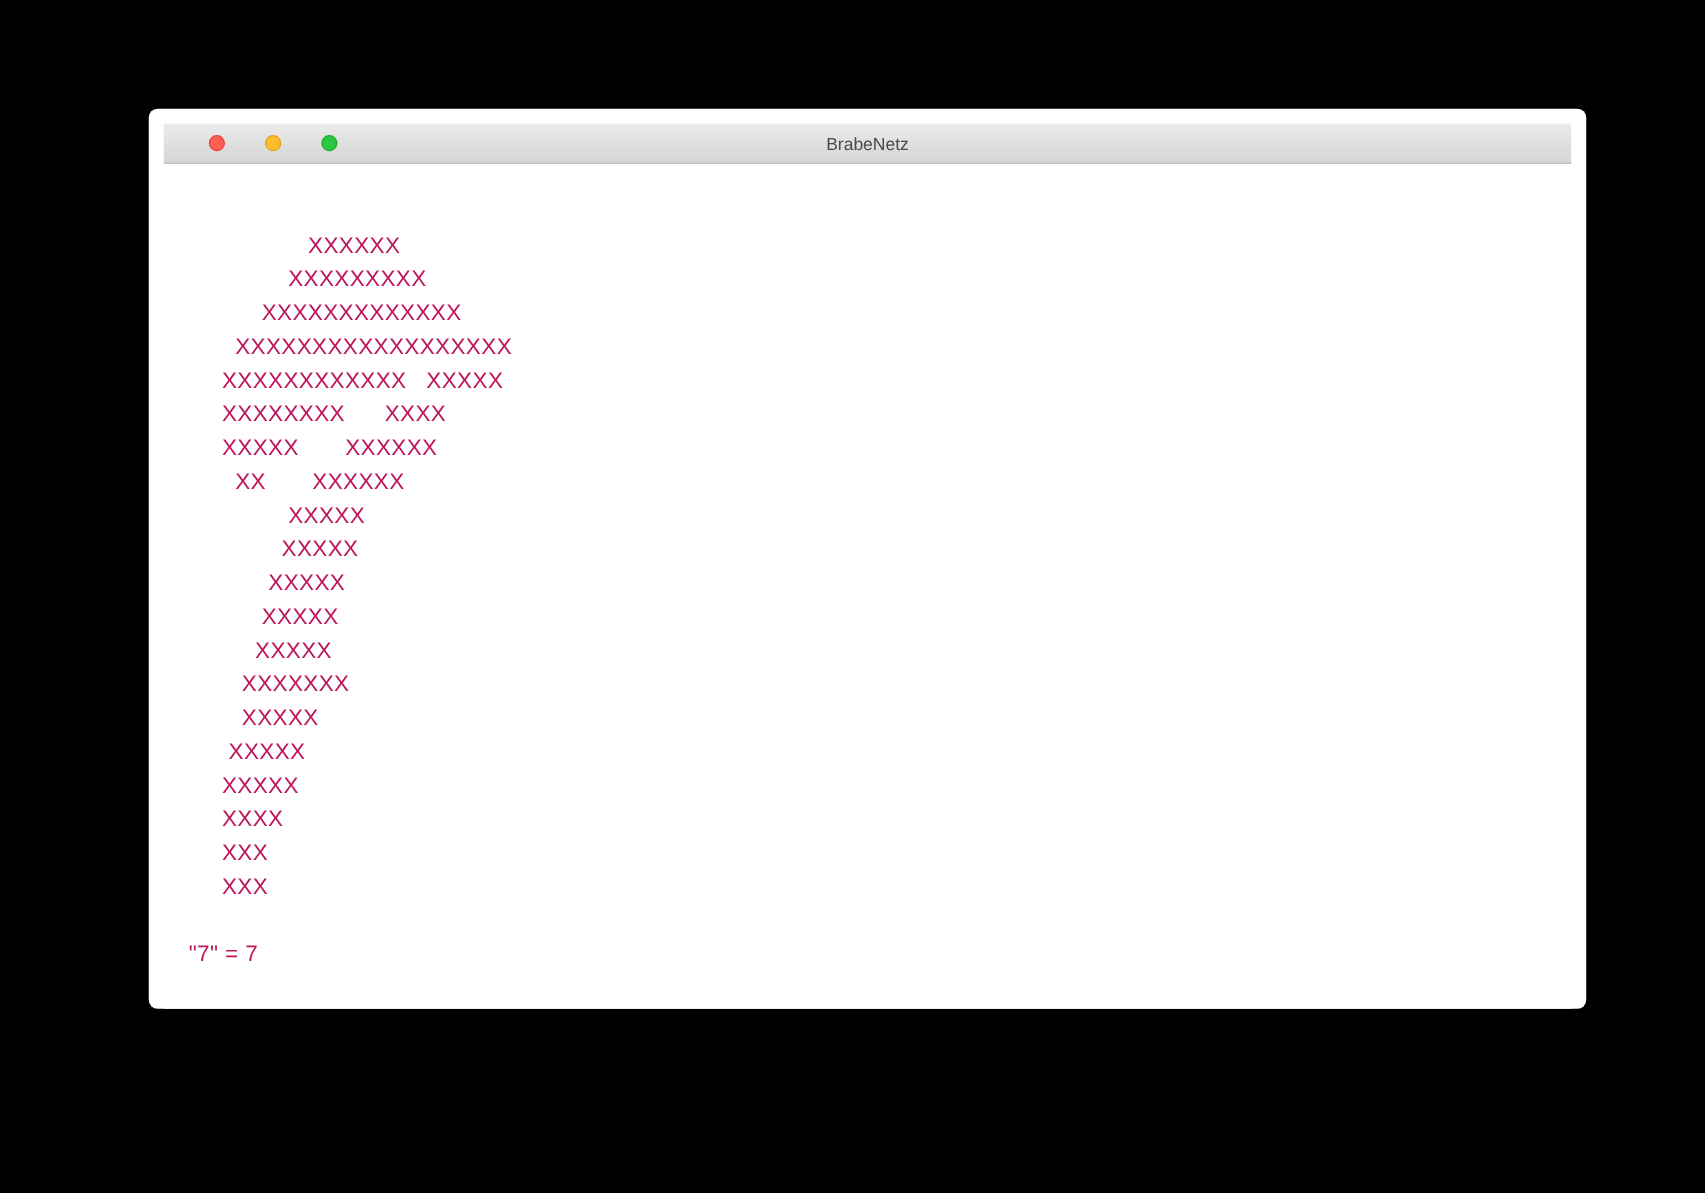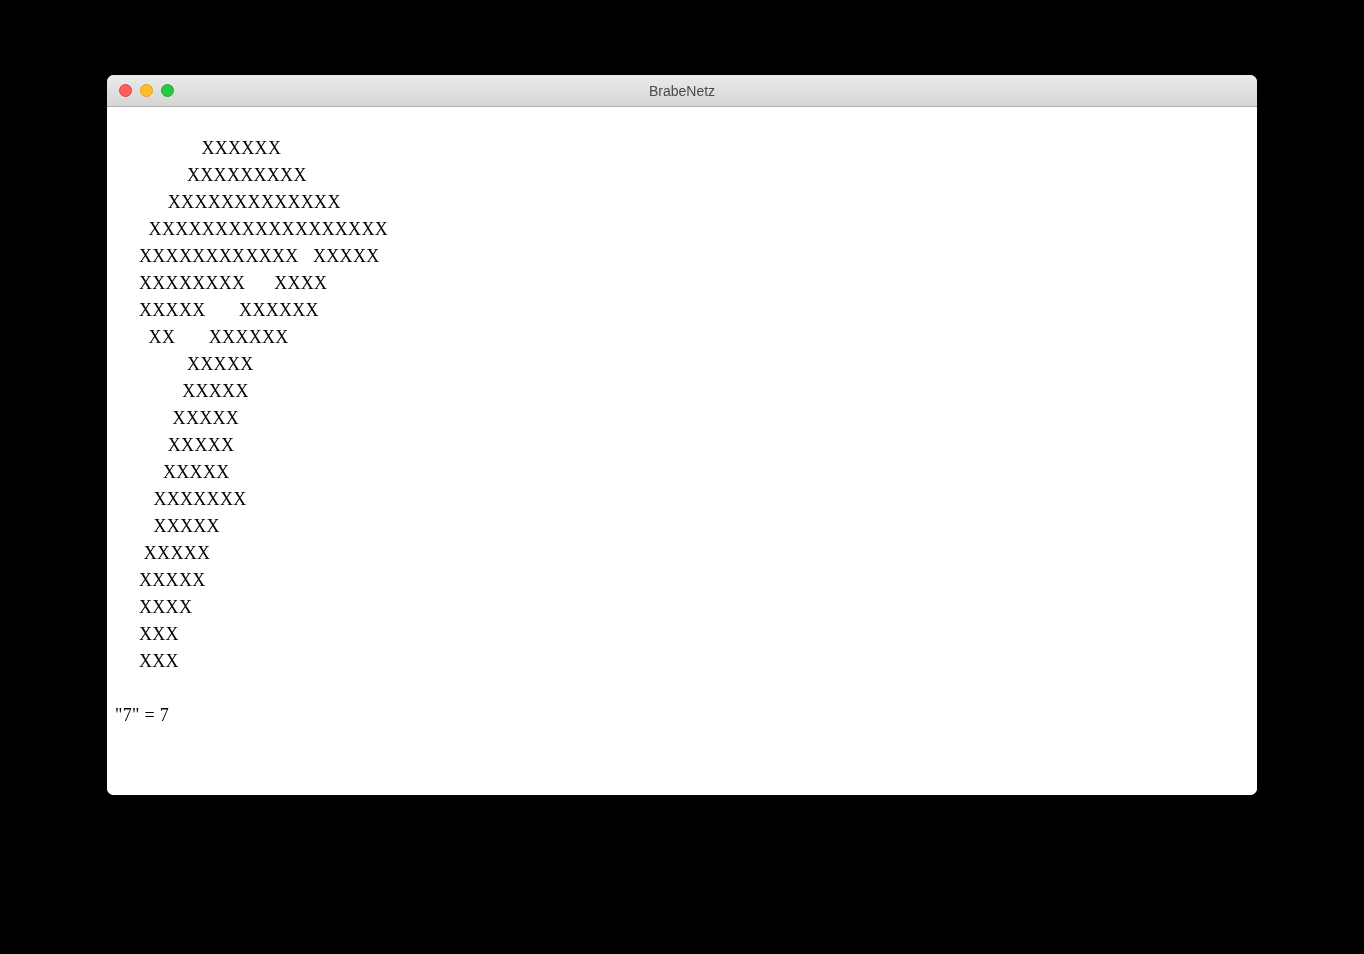--- a/index.html
+++ b/index.html
@@ -1,16 +1,16 @@
 <!DOCTYPE html>
 <html><head>
   <meta charset="utf-8">
   <style>
     * {
-      margin: 0;
+      margin: 12px;
       padding: 0;
       box-sizing: border-box;
     }
     
     body {
       background: #000000;
       width: 1364px;
       height: 954px;
       font-family: -apple-system, BlinkMacSystemFont, "Helvetica Neue", sans-serif;
       overflow: hidden;
@@ -75,24 +75,24 @@
       pointer-events: none;
     }
     
     .content {
       padding: 28px 8px 8px 8px;
       background: #ffffff;
       height: calc(100% - 32px);
     }
     
     .terminal-output {
-      font-family: Liberation Serif, serif;
+      font-family: Liberation Sans, sans-serif;
       font-size: 18px;
       line-height: 1.5;
-      color: #000000;
+      color: #be185d;
       white-space: pre;
       letter-spacing: 0.3px;
     }
   </style>
 </head>
 <body>
 
 <div class="window">
   <div class="titlebar">
     <div class="traffic-lights">

